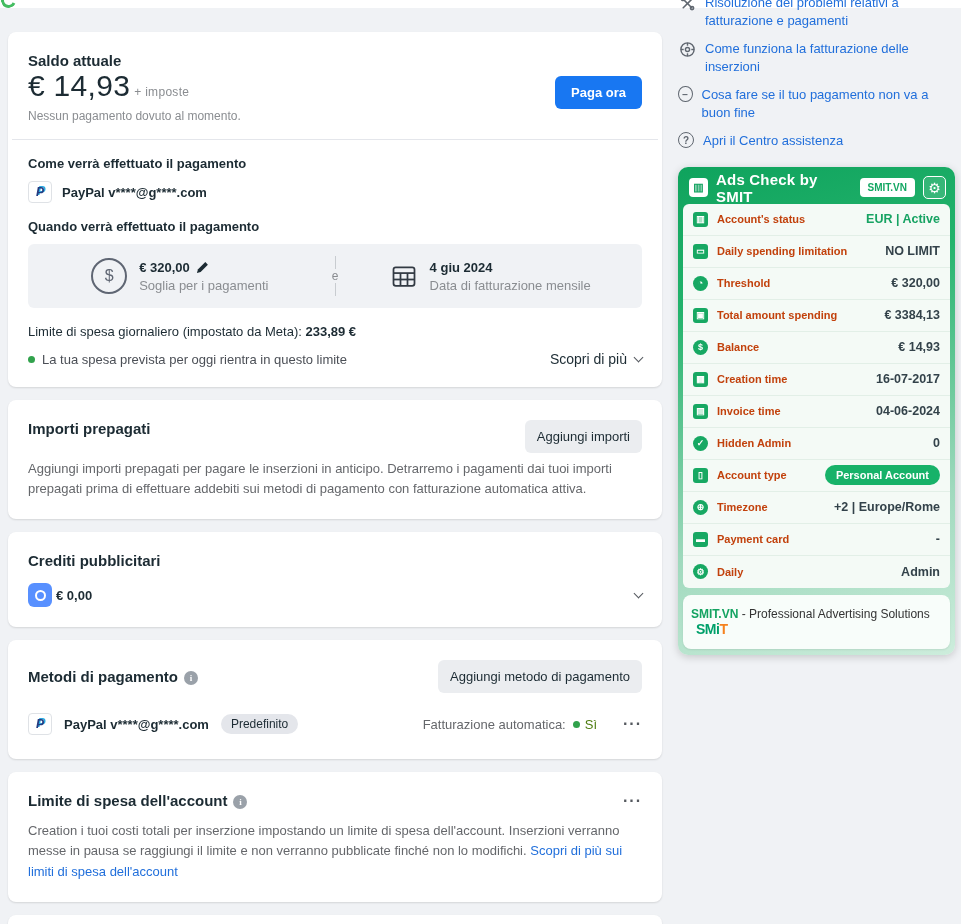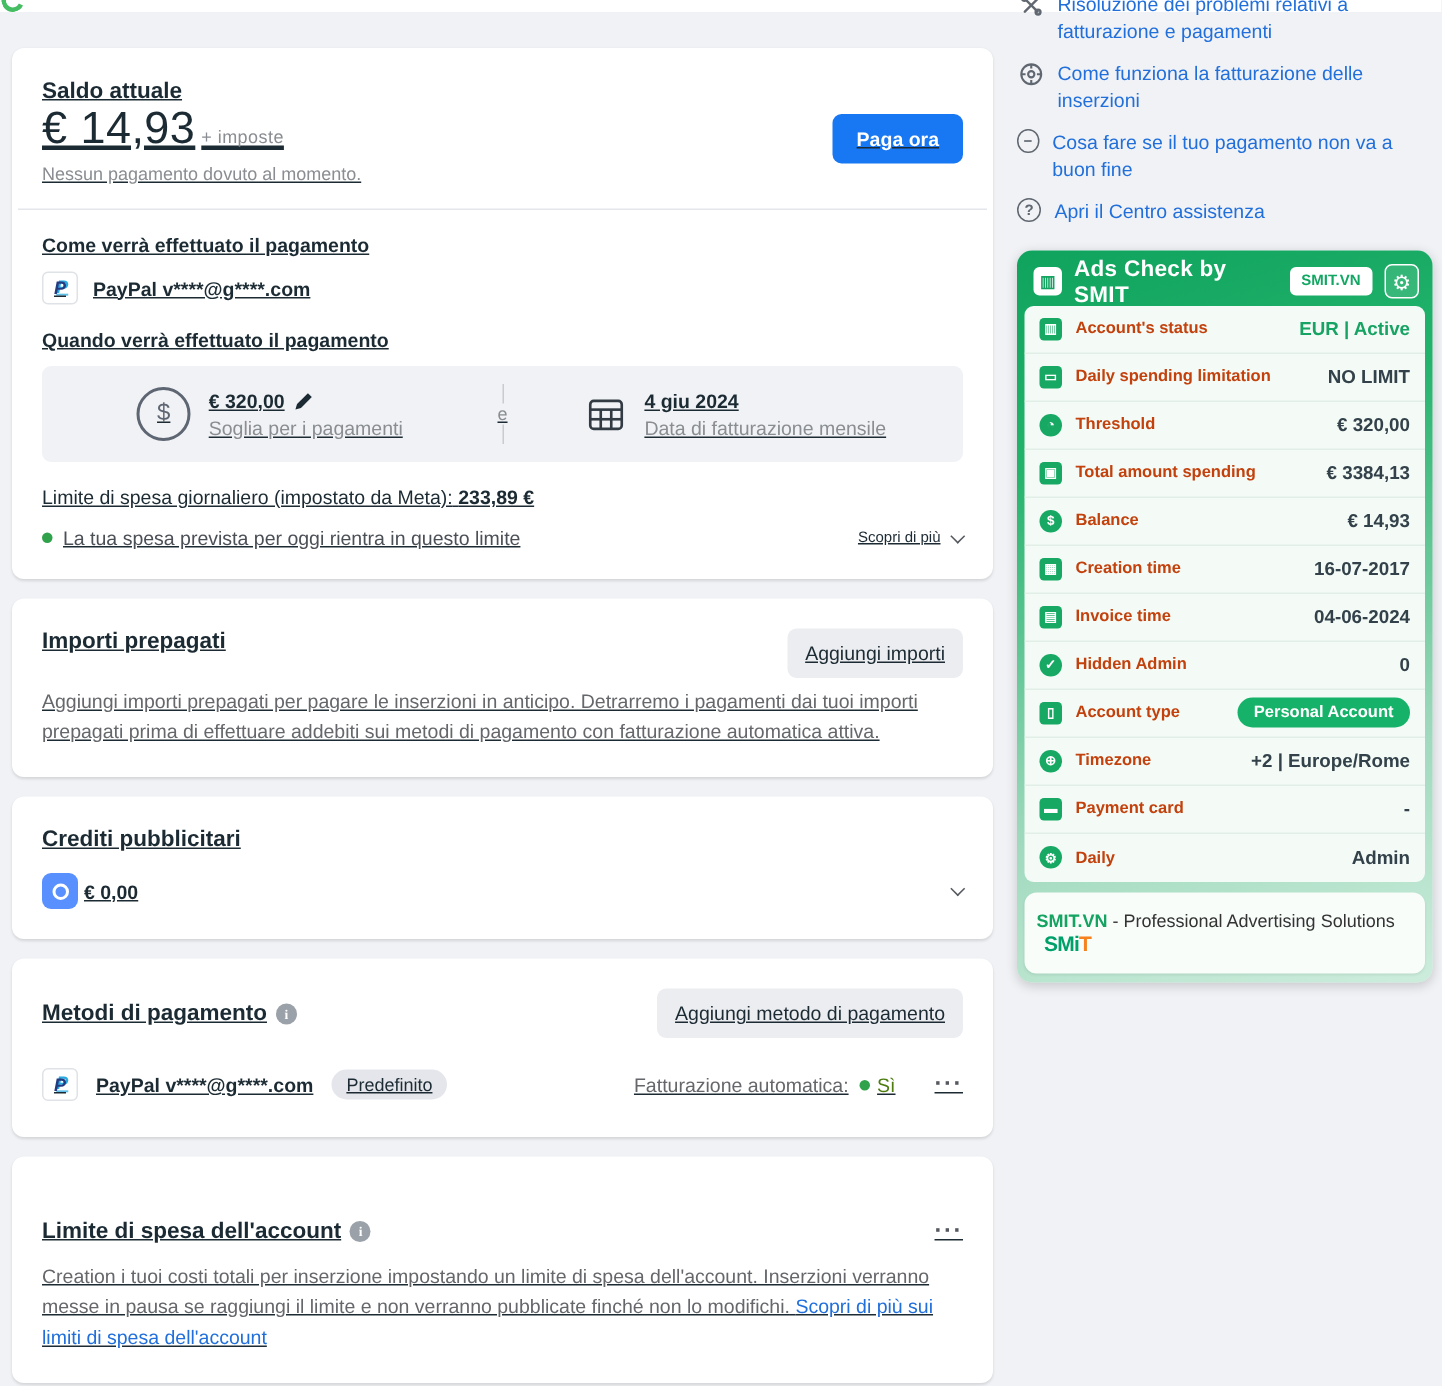--- a/index.html
+++ b/index.html
@@ -11,21 +11,21 @@
     overflow: hidden;
     color: #1c2b33;
   }
   .top-strip { position:absolute; top:0; left:0; width:961px; height:8px; background:#fff; }
   .arc { position:absolute; left:1px; top:-7px; width:15px; height:15px; border:3px solid #45bd62;
          border-radius:50%; border-top-color:transparent; border-right-color:transparent; transform:rotate(-20deg); }
 
   .left-col { position:absolute; left:8px; top:32px; width:654px; }
   .right-col { position:absolute; left:678px; top:0; width:277px; }
 
-  .card { background:#fff; border-radius:8px; box-shadow:0 1px 2px rgba(0,0,0,.12); padding:20px; margin-bottom:13px;text-decoration:underline; }
+  .card { background:#fff; border-radius:8px; box-shadow:0 1px 2px rgba(0,0,0,.12); padding:20px; margin-bottom:13px; }
 
   .row-between { display:flex; justify-content:space-between; align-items:flex-start; }
   .card-title { font-size:15px; font-weight:700; }
   .big-amount { font-size:30px; font-weight:400; color:#1c2b33; letter-spacing:.3px; }
   .amount-suffix { font-size:12px; color:#8a8d91; font-weight:400; margin-left:4px; }
   .note { font-size:12px; color:#8a8d91; margin-top:6px; }
   .btn-primary { background:#1877f2; color:#fff; border:none; border-radius:6px; font-size:13px; font-weight:700;
                  padding:9px 16px; margin-top:24px; cursor:pointer; font-family:inherit; }
   .btn-gray { background:#ebedf0; color:#1c2b33; border:none; border-radius:6px; font-size:13px; font-weight:500;
               padding:9px 12px; cursor:pointer; font-family:inherit; white-space:nowrap; }
@@ -45,21 +45,21 @@
   .tb-sub { font-size:13px; color:#8a8d91; margin-top:3px; }
   .tb-joiner { display:flex; flex-direction:column; align-items:center; color:#8a8d91; font-size:12px; }
   .vline { width:1px; height:13px; background:#c8ccd0; }
   .cal-icon { color:#323a43; }
 
   .daily-line { font-size:13px; margin:4px 0 12px; }
   .daily-val { font-weight:700; }
   .status-line { display:flex; align-items:center; justify-content:space-between; font-size:13px; }
   .gdot { display:inline-block; width:7px; height:7px; border-radius:50%; background:#31a24c; margin-right:7px; flex:0 0 auto; }
   .status-left { display:flex; align-items:center; color:#4b4f56; }
-  .learn-more { font-size:10px; color:#1c2b33; font-weight:500; cursor:pointer; display:flex; align-items:center; }
+  .learn-more { font-size:14px; color:#1c2b33; font-weight:500; cursor:pointer; display:flex; align-items:center; }
   .chev { width:7px; height:7px; border-right:1.8px solid #55595f; border-bottom:1.8px solid #55595f;
           transform:rotate(45deg); display:inline-block; margin-left:8px; margin-top:-3px; }
   .desc { font-size:13px; color:#65676b; line-height:1.55; margin-top:12px; }
   .blue-link { color:#216fdb; text-decoration:none; cursor:pointer; }
 
   .credits-row { display:flex; align-items:center; gap:4px; margin-top:14px; }
   .credits-icon { width:24px; height:24px; background:#5890ff; border-radius:6px; display:flex; align-items:center; justify-content:center; }
   .credits-coin { width:11px; height:11px; border:2px solid #fff; border-radius:50%; }
   .credits-amount { font-size:13px; font-weight:700; flex:1; }
 
@@ -213,21 +213,21 @@
       <span class="auto-bill">
         <span>Fatturazione automatica:</span>
         <span class="gdot" style="margin:0 5px 0 7px;"></span>
         <span style="color:#4d7c0f;">Sì</span>
       </span>
       <span class="dots-btn" style="margin-left:14px;">···</span>
     </div>
   </div>
 
   <div class="card">
-    <div class="row-between" style="align-items:center;margin-top:21px;">
+    <div class="row-between" style="align-items:center;">
       <div class="card-title">
         <span>Limite di spesa dell'account</span><span class="info-icon">i</span>
       </div>
       <span class="dots-btn">···</span>
     </div>
     <div class="desc">
       <span>Creation i tuoi costi totali per inserzione impostando un limite di spesa dell'account. Inserzioni verranno messe in pausa se raggiungi il limite e non verranno pubblicate finché non lo modifichi.</span>
       <a class="blue-link">Scopri di più sui limiti di spesa dell'account</a>
     </div>
   </div>

